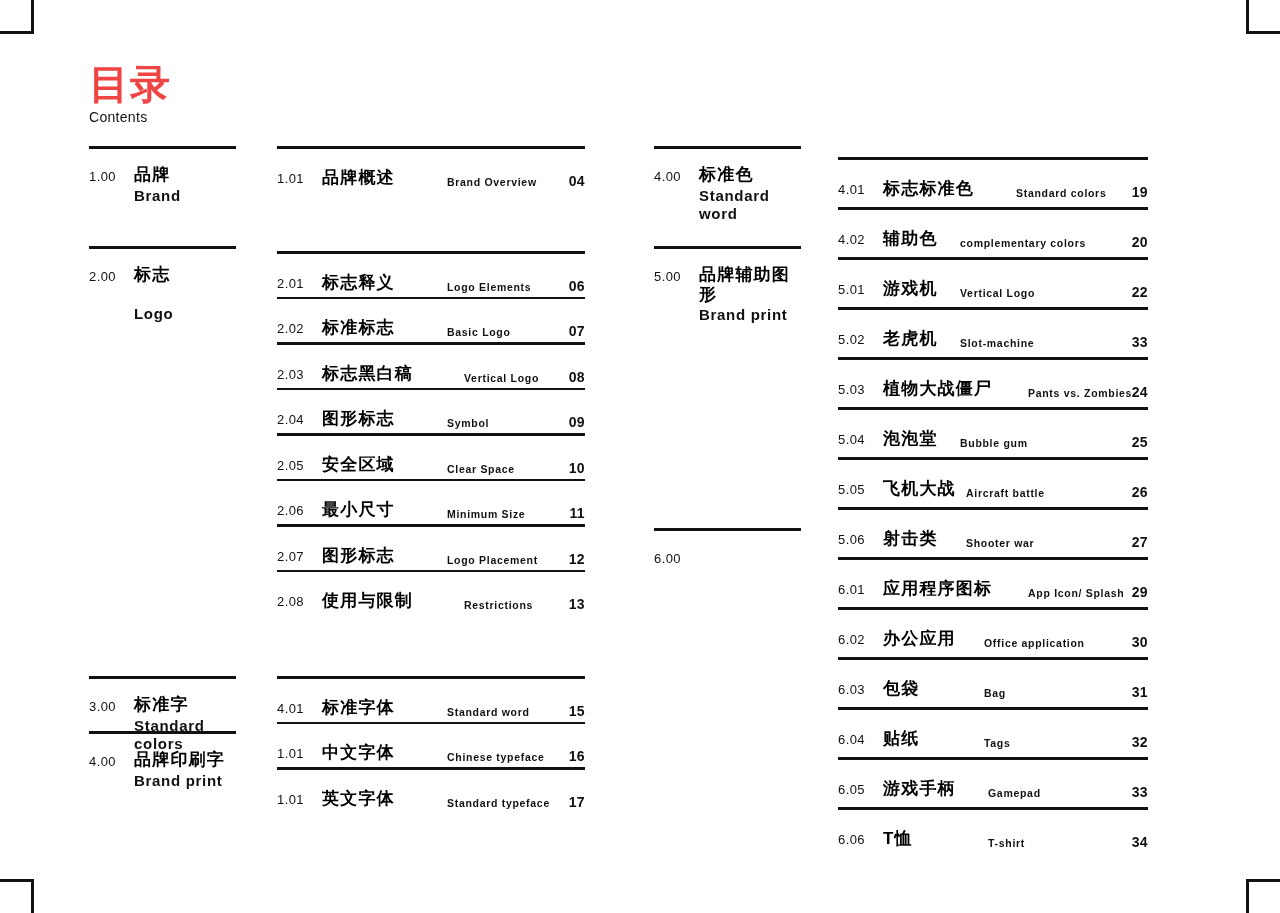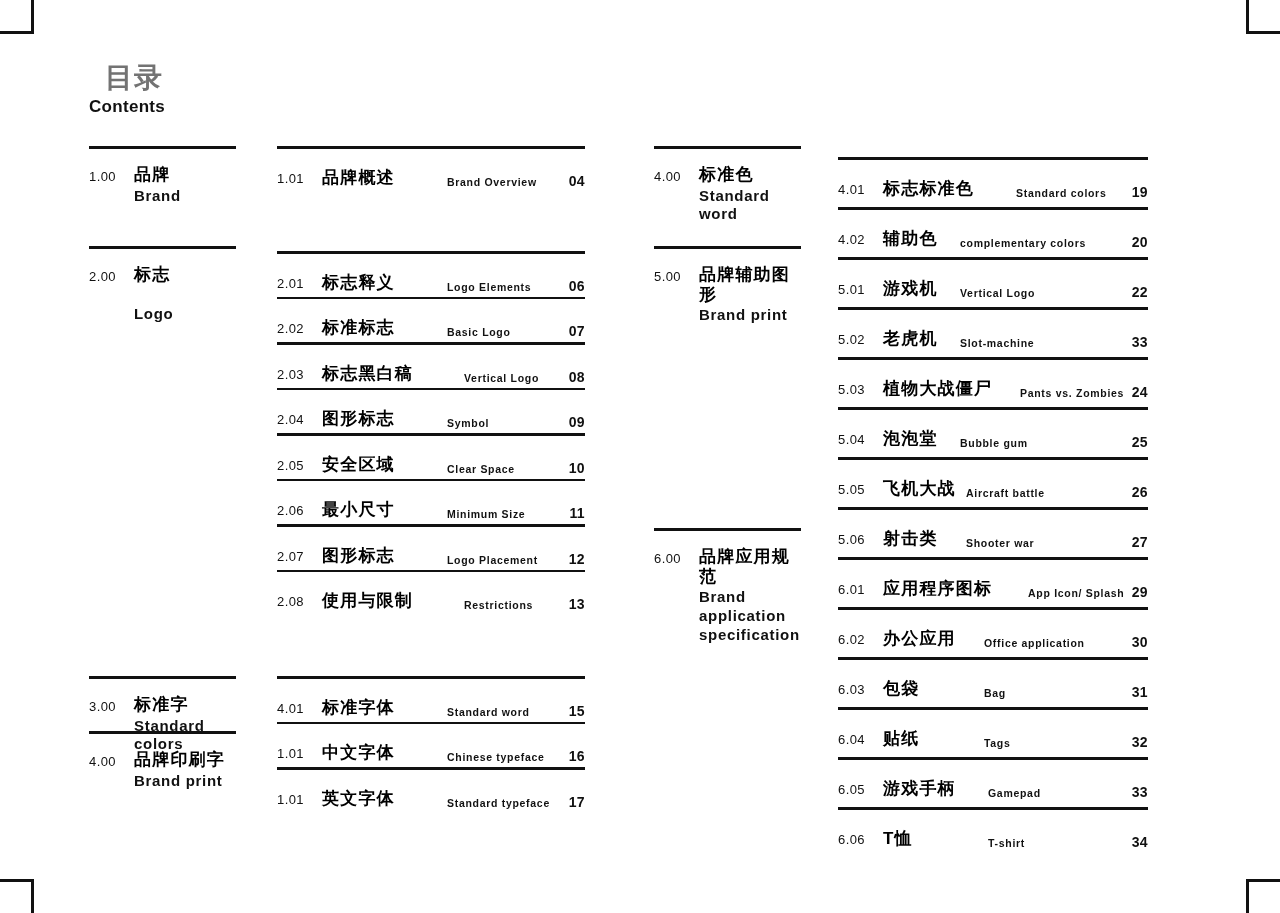--- a/index.html
+++ b/index.html
@@ -48,30 +48,29 @@
   .crop-br::before { right: 0; bottom: 31px; }
   .crop-br::after  { right: 31px; bottom: 0; }
 
   
   #title-block {
     position: absolute;
     left: 89px;
     top: 64px;
   }
   #title-cn {
-    font-size: 28px;
+    font-size: 40px;
     font-weight: bold;
     letter-spacing: 1px;
     line-height: 1.0;
-    color: #737373;
-    margin-left: 16px;
+    color: #ef4444;
   }
   #title-en {
-    font-size: 17px;
-    font-weight: bold;
+    font-size: 14px;
+    font-weight: normal;
     letter-spacing: 0.3px;
     margin-top: 5px;
     color: #111;
   }
 
   
   .column {
     position: absolute;
   }
 
@@ -349,25 +348,20 @@
         <div class="textwrap">
           <div class="cn">品牌辅助图形</div>
           <div class="en" style="white-space: pre-line;">Brand print</div>
         </div>
       </div>
     </div>
     <div class="big-row" style="top: 382px;">
       <div class="rule"></div>
       <div class="body">
         <div class="num">6.00</div>
-        <div class="textwrap">
-          <div class="cn">品牌应用规范</div>
-          <div class="en" style="white-space: pre-line;">Brand application
-specification</div>
-        </div>
       </div>
     </div>
   </div>
 <div class="column" id="col4" style="left:838px; top:157px; width:310px;">
     <div class="list-row" style="top: 0px;">
       <div class="rule"></div>
       <div class="body">
         <div class="num">4.01</div>
         <div class="cn">标志标准色</div>
         <div class="en" style="position: absolute; left: 178px; bottom: 1px;">Standard colors</div>
@@ -399,21 +393,21 @@
         <div class="cn">老虎机</div>
         <div class="en" style="position: absolute; left: 122px; bottom: 1px;">Slot-machine</div>
         <div class="page">33</div>
       </div>
     </div>
     <div class="list-row" style="top: 200px;">
       <div class="rule"></div>
       <div class="body">
         <div class="num">5.03</div>
         <div class="cn">植物大战僵尸</div>
-        <div class="en" style="position: absolute; left: 182px; bottom: 1px;">Pants vs. Zombies</div>
+        <div class="en" style="position: absolute; left: 190px; bottom: 1px;">Pants vs. Zombies</div>
         <div class="page">24</div>
       </div>
     </div>
     <div class="list-row" style="top: 250px;">
       <div class="rule"></div>
       <div class="body">
         <div class="num">5.04</div>
         <div class="cn">泡泡堂</div>
         <div class="en" style="position: absolute; left: 122px; bottom: 1px;">Bubble gum</div>
         <div class="page">25</div>

